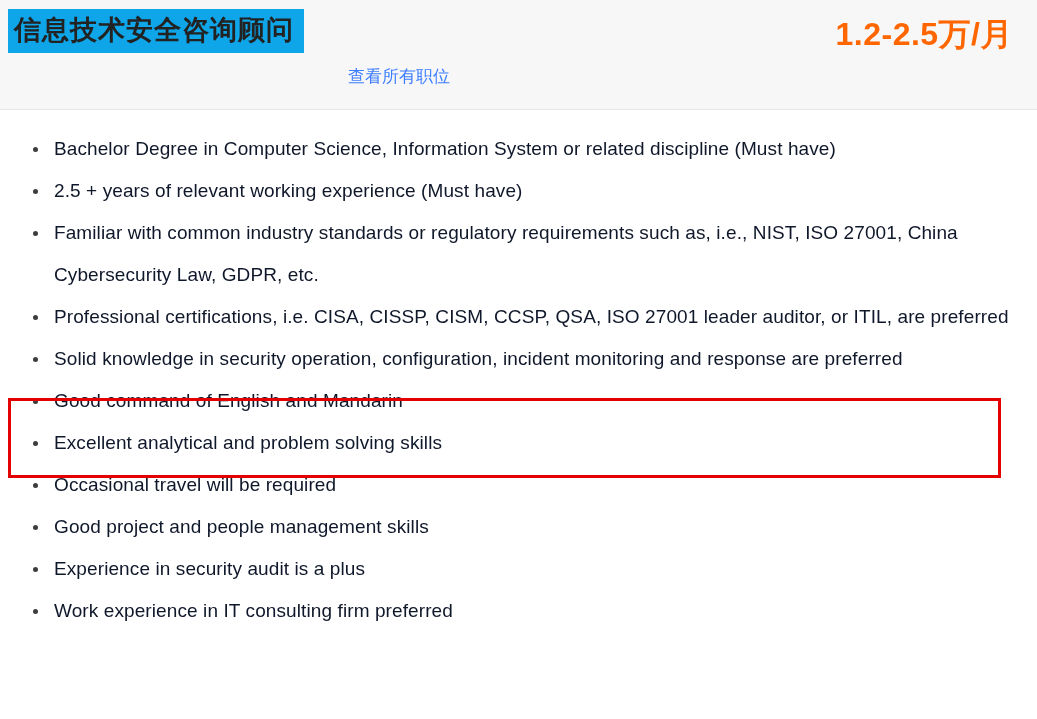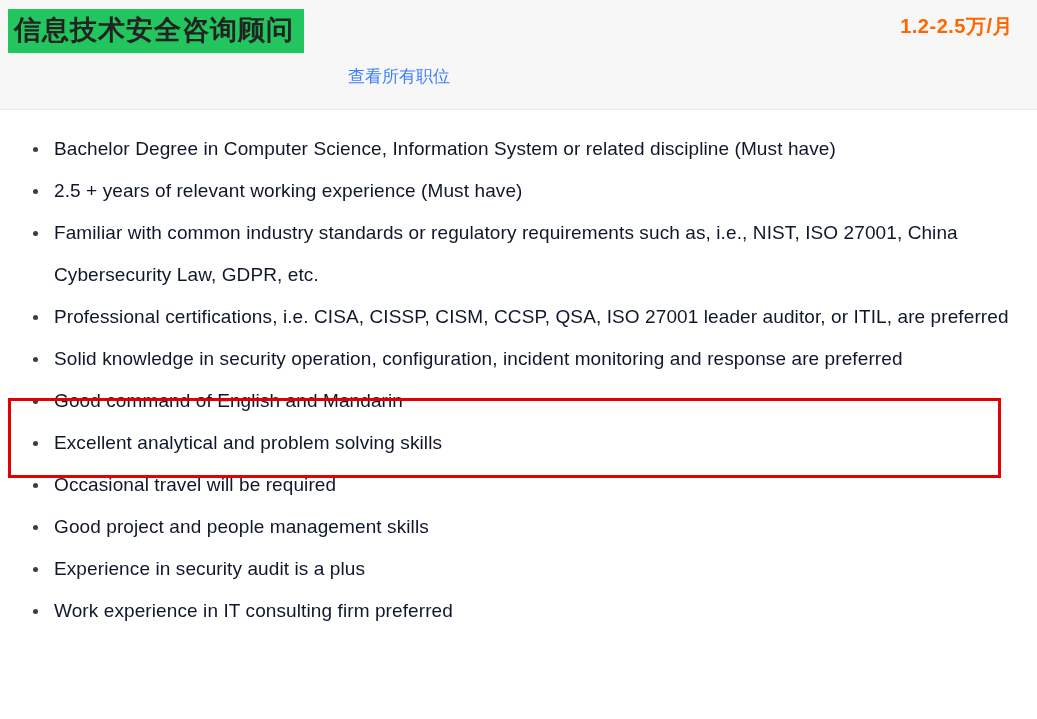--- a/index.html
+++ b/index.html
@@ -21,34 +21,34 @@
     width: 1037px;
     height: 110px;
     background: #f7f7f7;
     border-bottom: 1px solid #e6e6e6;
     box-sizing: border-box;
   }
   .job-title {
     position: absolute;
     left: 8px;
     top: 9px;
-    background: #22c55e;
+    background: #0ea5e9;
     padding: 4px 10px 6px 6px;
     font-size: 27px;
     font-weight: bold;
     color: #222222;
     letter-spacing: 1px;
     line-height: 34px;
     white-space: nowrap;
   }
   .salary {
     position: absolute;
     right: 24px;
     top: 13px;
-    font-size: 20px;
+    font-size: 32px;
     font-weight: bold;
     color: #ff6600;
     white-space: nowrap;
     letter-spacing: 0.5px;
   }
   .all-jobs-link {
     position: absolute;
     left: 348px;
     top: 65px;
     font-size: 17px;

